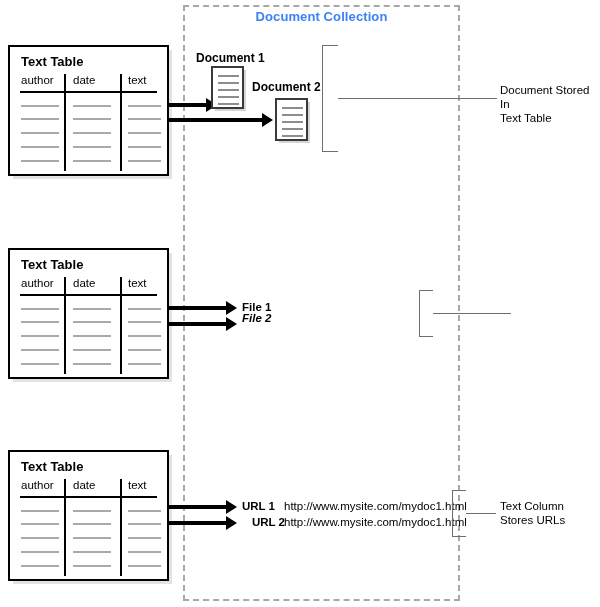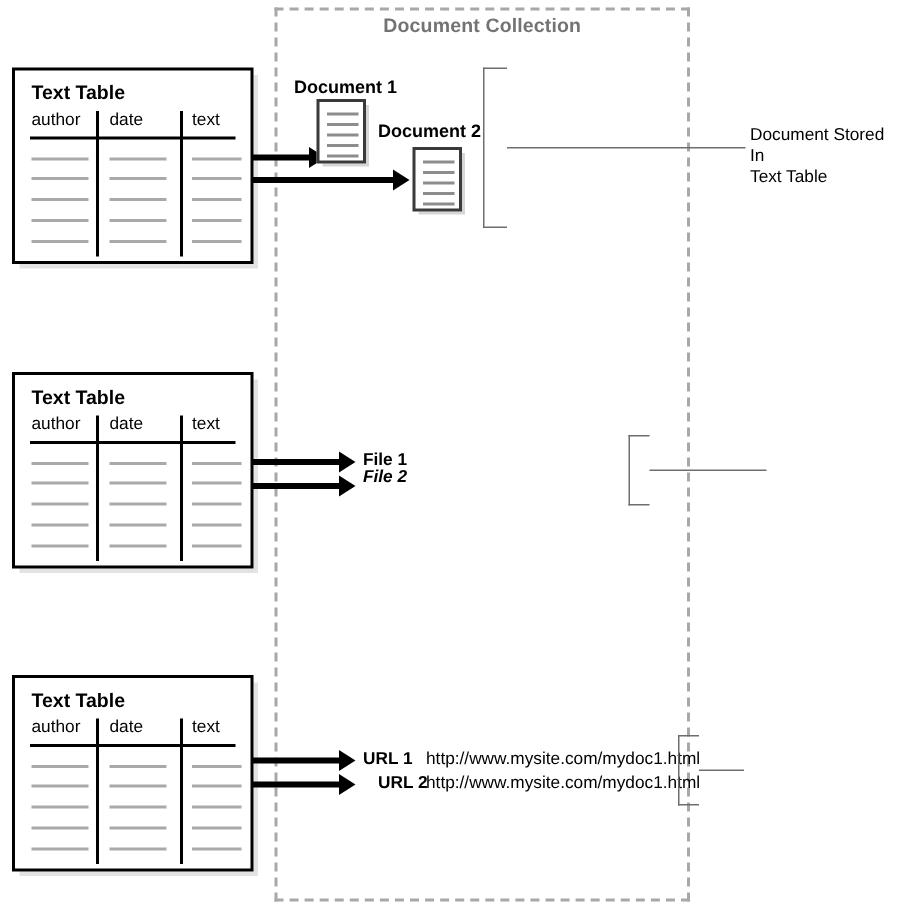--- a/index.html
+++ b/index.html
@@ -30,21 +30,21 @@
     box-sizing: border-box;
   }
   .collection-title {
     position: absolute;
     left: 183px;
     top: 9px;
     width: 277px;
     text-align: center;
     font-size: 13px;
     font-weight: bold;
-    color: #737373;
+    color: #3b82f6;
     letter-spacing: 0.1px;
   }
 
   
   .text-table {
     position: absolute;
     width: 161px;
     height: 131px;
     background: #ffffff;
     border: 2px solid #000000;
@@ -329,14 +329,16 @@
   <div class="arrow-head" style="left:226px; top:516px;"></div>
 
   <div class="entry-key" style="left:242px; top:500px;text-align:center;">URL 1</div>
   <div class="entry-val" style="left:284px; top:500px;">http://www.mysite.com/mydoc1.html</div>
 
   <div class="entry-key" style="left:252px; top:516px;">URL 2</div>
   <div class="entry-val" style="left:284px; top:516px;">http://www.mysite.com/mydoc1.html</div>
 
   <div class="bracket" style="left:452px; top:490px; width:14px; height:47px;"></div>
   <div class="leader" style="left:466px; top:513px; width:30px;"></div>
+  <div class="callout" style="left:500px; top:499px;">Text Column
+Stores URLs</div>
 
 </div>
 
 </body></html>

